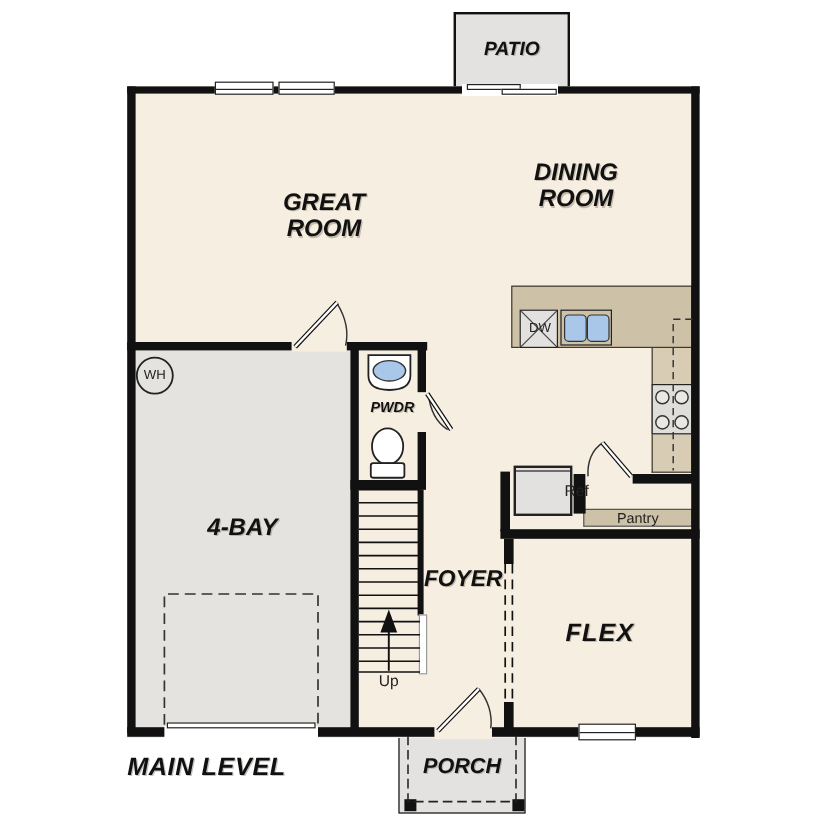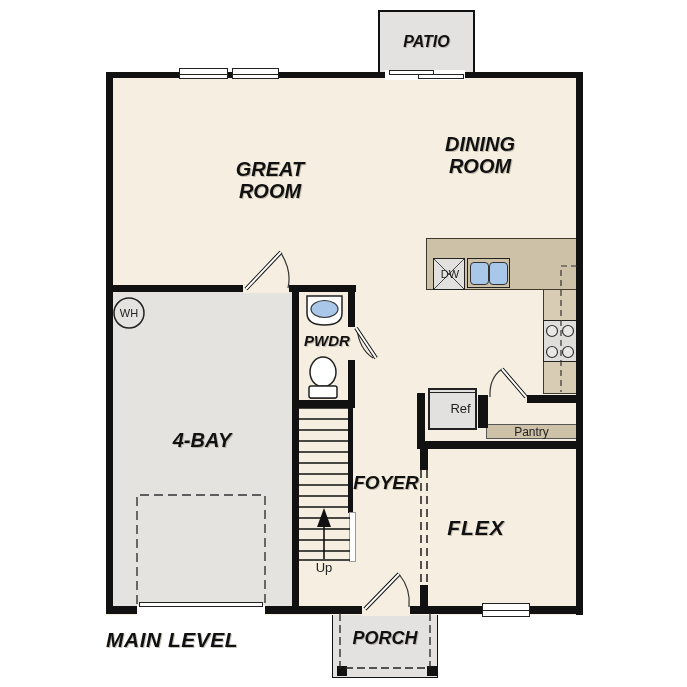--- a/index.html
+++ b/index.html
@@ -173,29 +173,29 @@
 
     <path d="M340,613 V668 H430 V613" fill="none" stroke="#222" stroke-width="1.3" stroke-dasharray="8 4"></path>
   </svg>
 
   <div class="lbl" style="left:200px;top:159px;width:140px;font-size:20px;">
     <span>GREAT</span><br><span>ROOM</span>
   </div>
   <div class="lbl" style="left:410px;top:134px;width:140px;font-size:20px;">
     <span>DINING</span><br><span>ROOM</span>
   </div>
-  <div class="lbl" style="left:297px;top:333px;width:60px;font-size:15px;">PWDR</div>
+  <div class="lbl" style="left:297px;top:333px;width:60px;font-size:12px;">PWDR</div>
   <div class="lbl" style="left:352px;top:473px;width:68px;font-size:19px;">FOYER</div>
-  <div class="lbl" style="left:416px;top:517px;width:120px;font-size:21px;letter-spacing:1px;">FLEX</div>
+  <div class="lbl" style="left:440px;top:517px;width:120px;font-size:21px;letter-spacing:1px;">FLEX</div>
   <div class="lbl" style="left:132px;top:430px;width:140px;font-size:20px;">
     <span>4-BAY</span><br>
   </div>
   <div class="lbl" style="left:378px;top:33px;width:97px;font-size:16px;">PATIO</div>
   <div class="lbl" style="left:106px;top:629px;width:200px;font-size:21px;text-align:left;letter-spacing:0.5px;">MAIN LEVEL</div>
   <div class="lbl" style="left:332px;top:629px;width:106px;font-size:18px;">PORCH</div>
 
   <div class="small" style="left:114px;top:307px;width:30px;font-size:11px;">WH</div>
   <div class="small" style="left:434px;top:268px;width:32px;font-size:11px;">DW</div>
-  <div class="small" style="left:428px;top:401px;width:65px;font-size:13px;">Ref</div>
+  <div class="small" style="left:448px;top:401px;width:65px;font-size:13px;">Ref</div>
   <div class="small" style="left:486px;top:425px;width:91px;font-size:12px;">Pantry</div>
   <div class="small" style="left:306px;top:560px;width:36px;font-size:13px;">Up</div>
 
 </div>
 
 </body></html>

